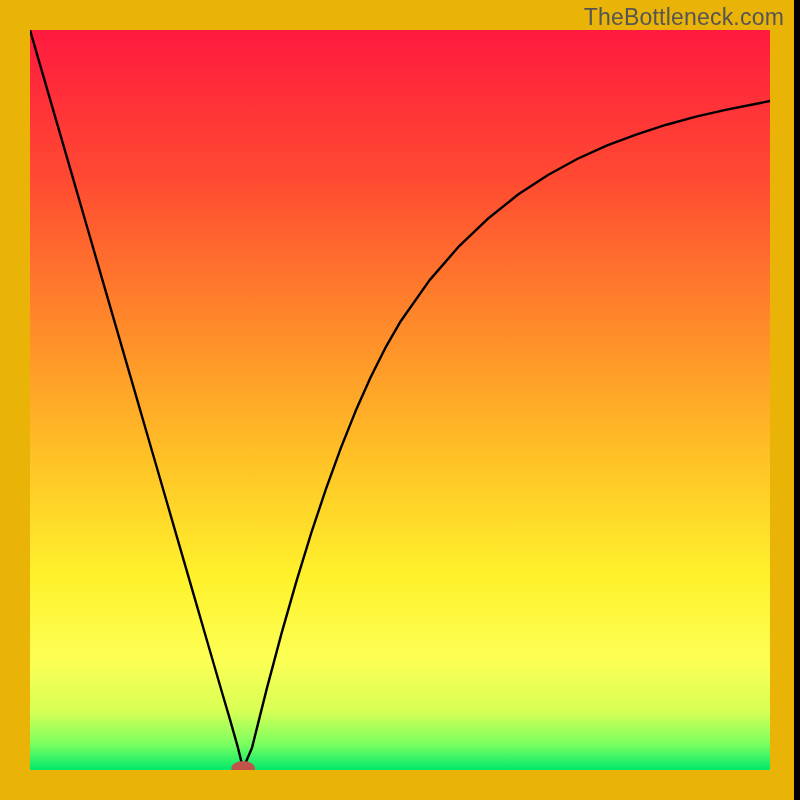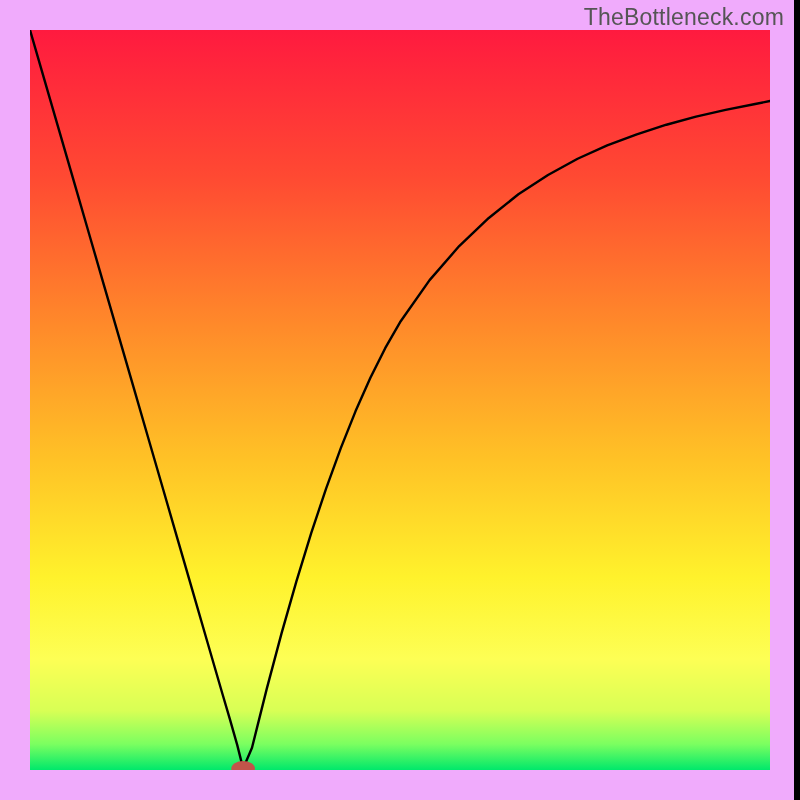--- a/index.html
+++ b/index.html
@@ -8,21 +8,21 @@
     width: 800px;
     height: 800px;
     overflow: hidden;
     background: #000;
     font-family: Arial, Helvetica, sans-serif;
   }
   .frame {
     position: relative;
     width: 794px;
     height: 800px;
-    background: #f0abfc;
+    background: #eab308;
   }
   .plot-area {
     position: absolute;
     left: 30px;
     top: 30px;
     width: 740px;
     height: 740px;
     overflow: hidden;
   }
   .watermark {

